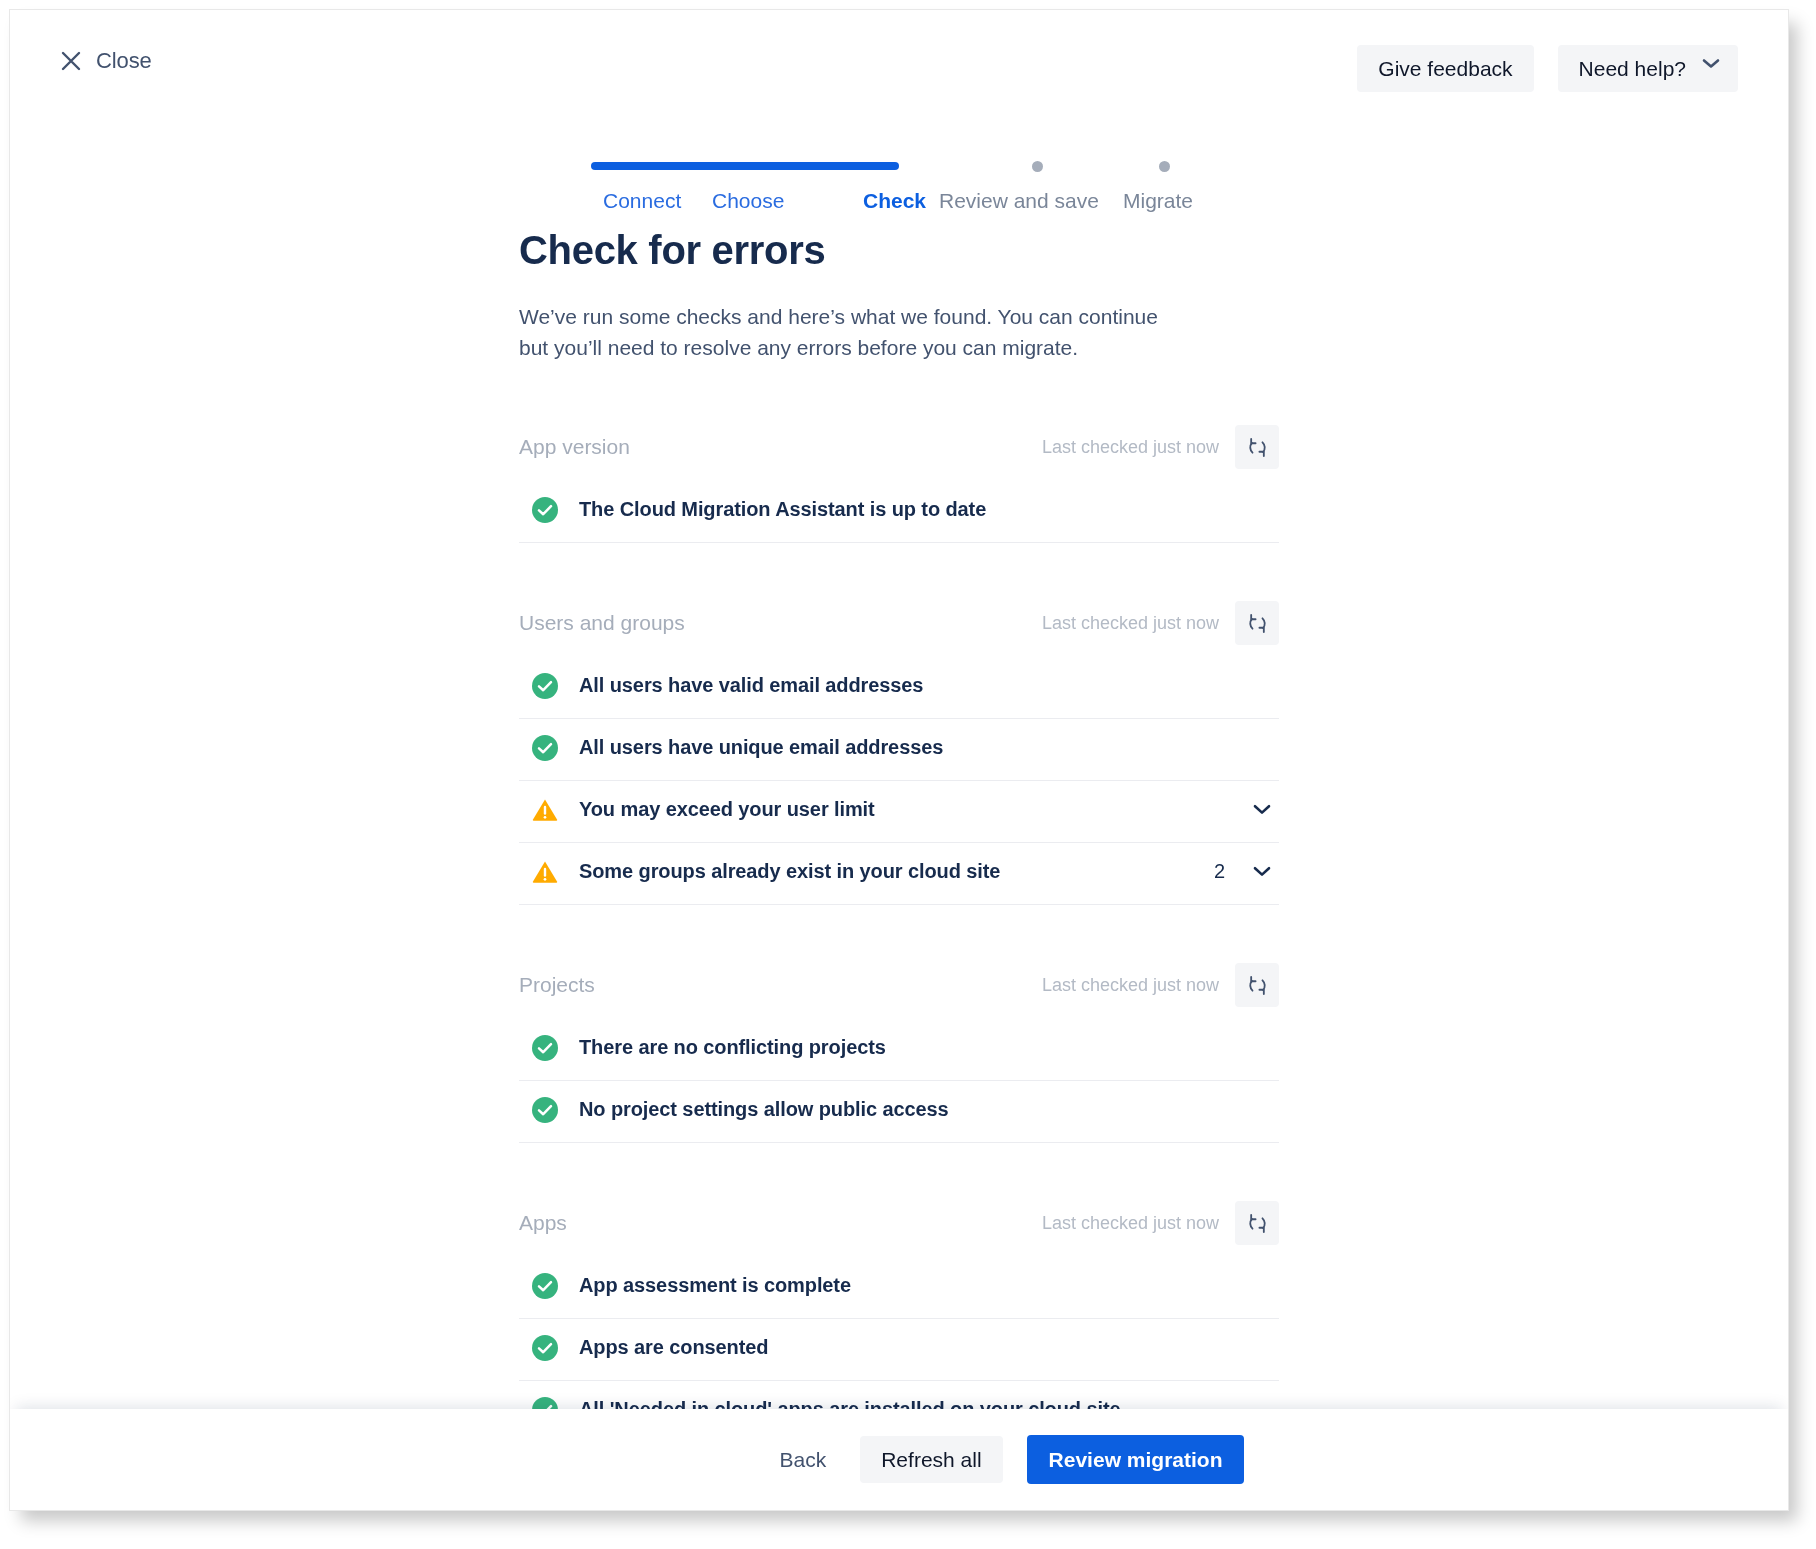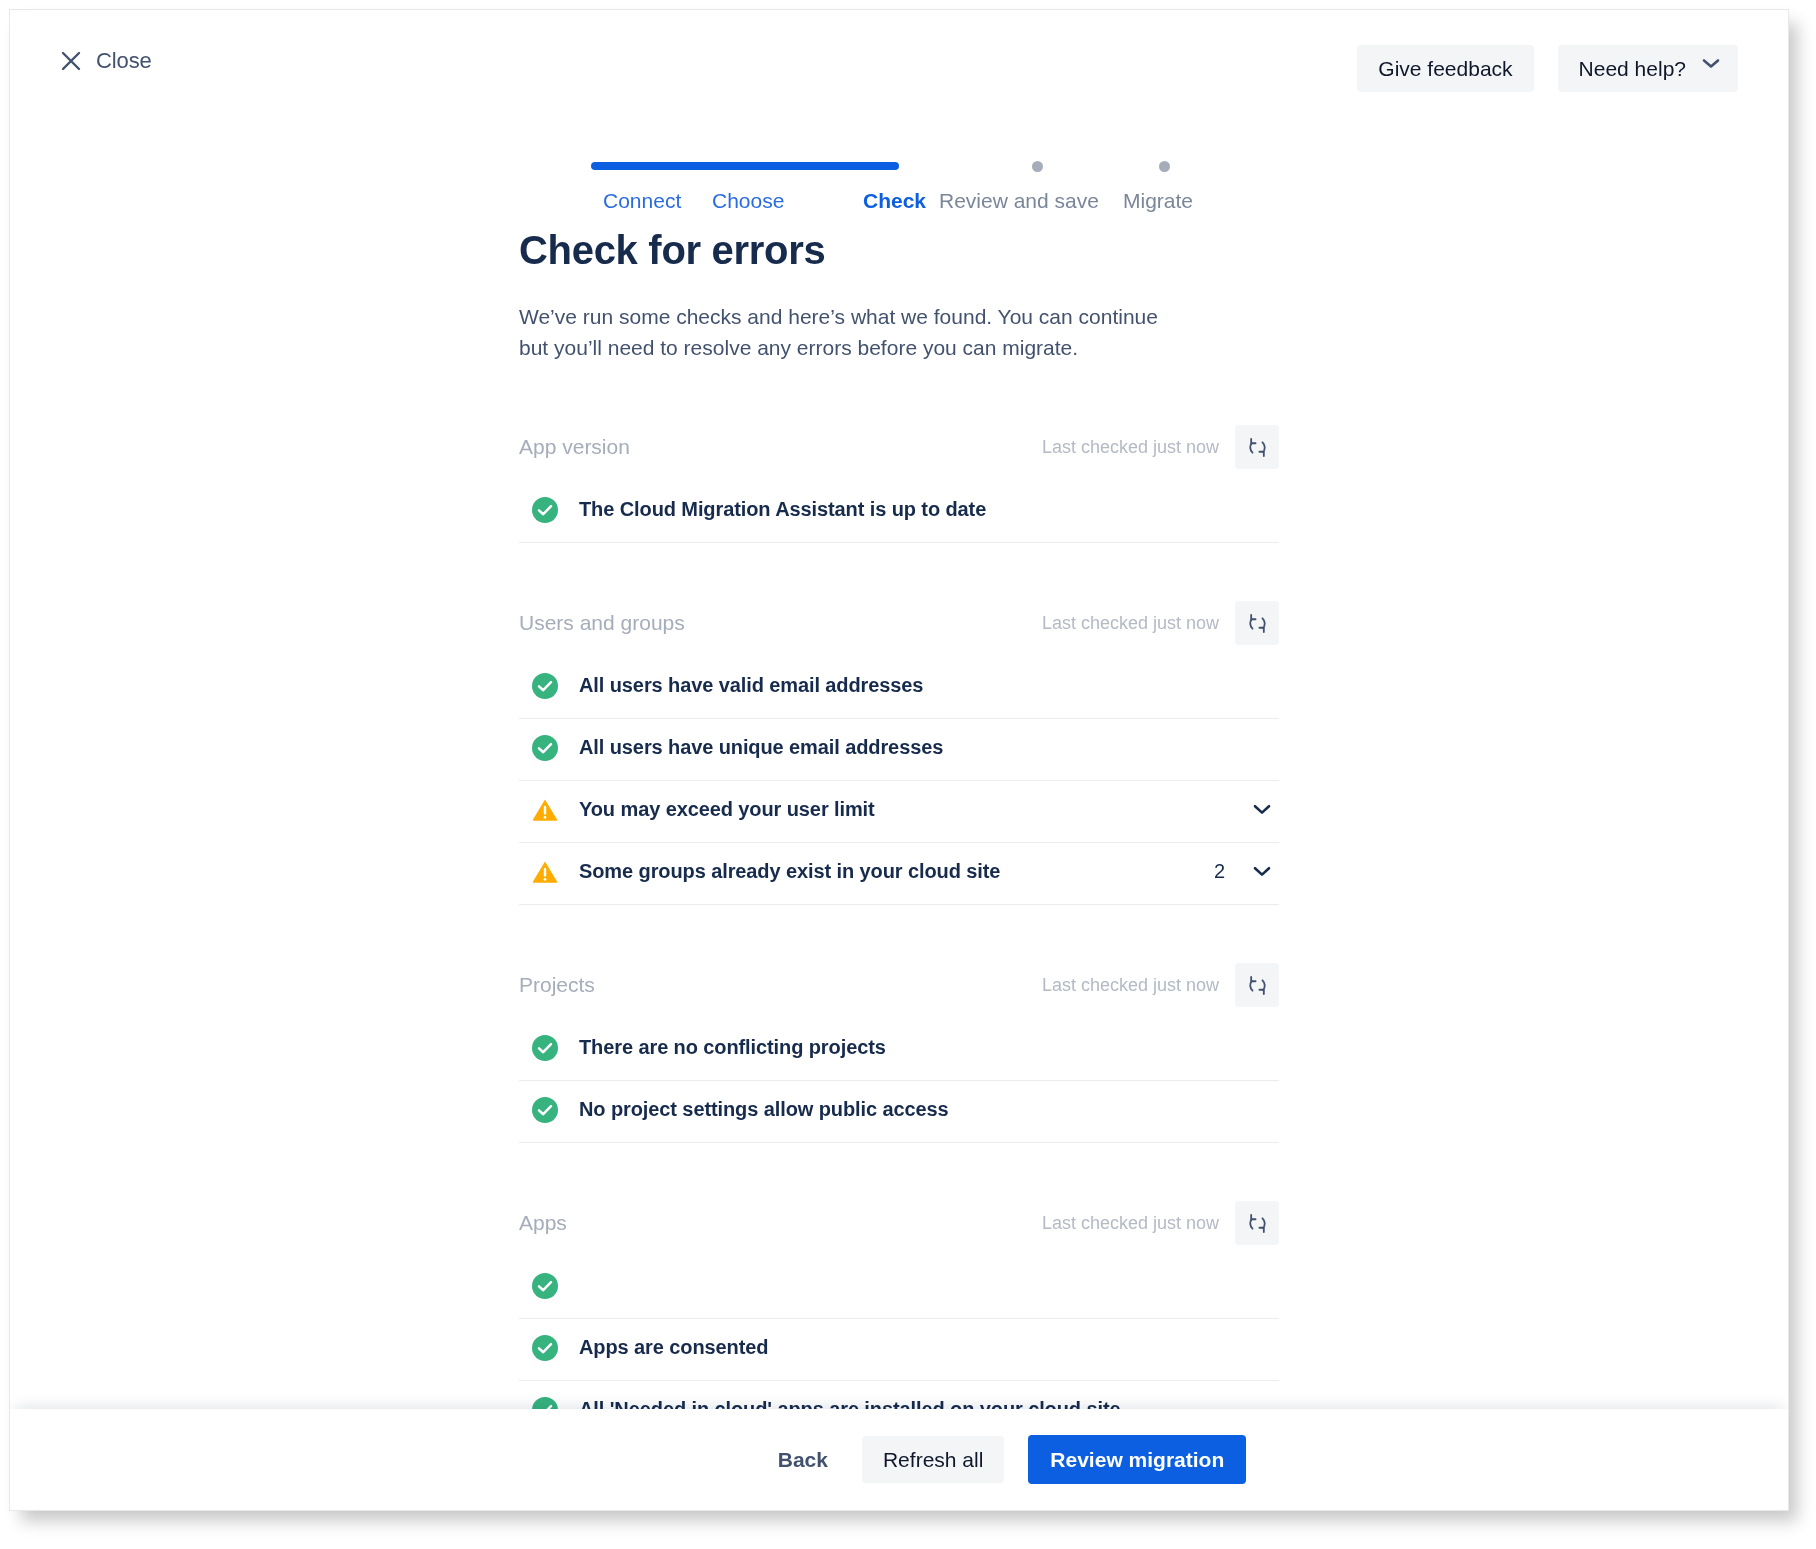--- a/index.html
+++ b/index.html
@@ -229,21 +229,20 @@
     gap: 24px;
     transform: translateX(108px);
   }
   .btn-link {
     background: none; border: none;
     font-size: 21px;
     font-family: "Liberation Sans", sans-serif;
     color: #42526e;
     cursor: pointer;
     padding: 13px 10px;
-    font-weight: bold;
   }
   .btn-primary {
     background: #0c5fe0;
     border: none; border-radius: 4px;
     color: #ffffff;
     font-size: 21px;
     font-weight: bold;
     font-family: "Liberation Sans", sans-serif;
     padding: 14px 22px;
     cursor: pointer;
@@ -412,20 +411,21 @@
                     <path d="M5.4 3.1 L5.4 7.6 L10.0 7.6" stroke="#42526e" stroke-width="1.9" fill="none" stroke-linejoin="round" stroke-linecap="round"></path>
                     <path d="M18.6 20.9 L18.6 16.4 L14.0 16.4" stroke="#42526e" stroke-width="1.9" fill="none" stroke-linejoin="round" stroke-linecap="round"></path>
                   </svg>
                 </button>
               </div>
               <div class="check-row">
                 <svg viewBox="0 0 26 26" class="status-icon">
                   <circle cx="13" cy="13" r="13" fill="#36b37e"></circle>
                   <path d="M7 13.4 L11.2 17.2 L19 9.2" stroke="#ffffff" stroke-width="2.5" fill="none" stroke-linecap="round" stroke-linejoin="round"></path>
                 </svg>
+                <div class="check-label">App assessment is complete</div>
               </div>
               <div class="check-row">
                 <svg viewBox="0 0 26 26" class="status-icon">
                   <circle cx="13" cy="13" r="13" fill="#36b37e"></circle>
                   <path d="M7 13.4 L11.2 17.2 L19 9.2" stroke="#ffffff" stroke-width="2.5" fill="none" stroke-linecap="round" stroke-linejoin="round"></path>
                 </svg>
                 <div class="check-label">Apps are consented</div>
               </div>
               <div class="check-row">
                 <svg viewBox="0 0 26 26" class="status-icon">

